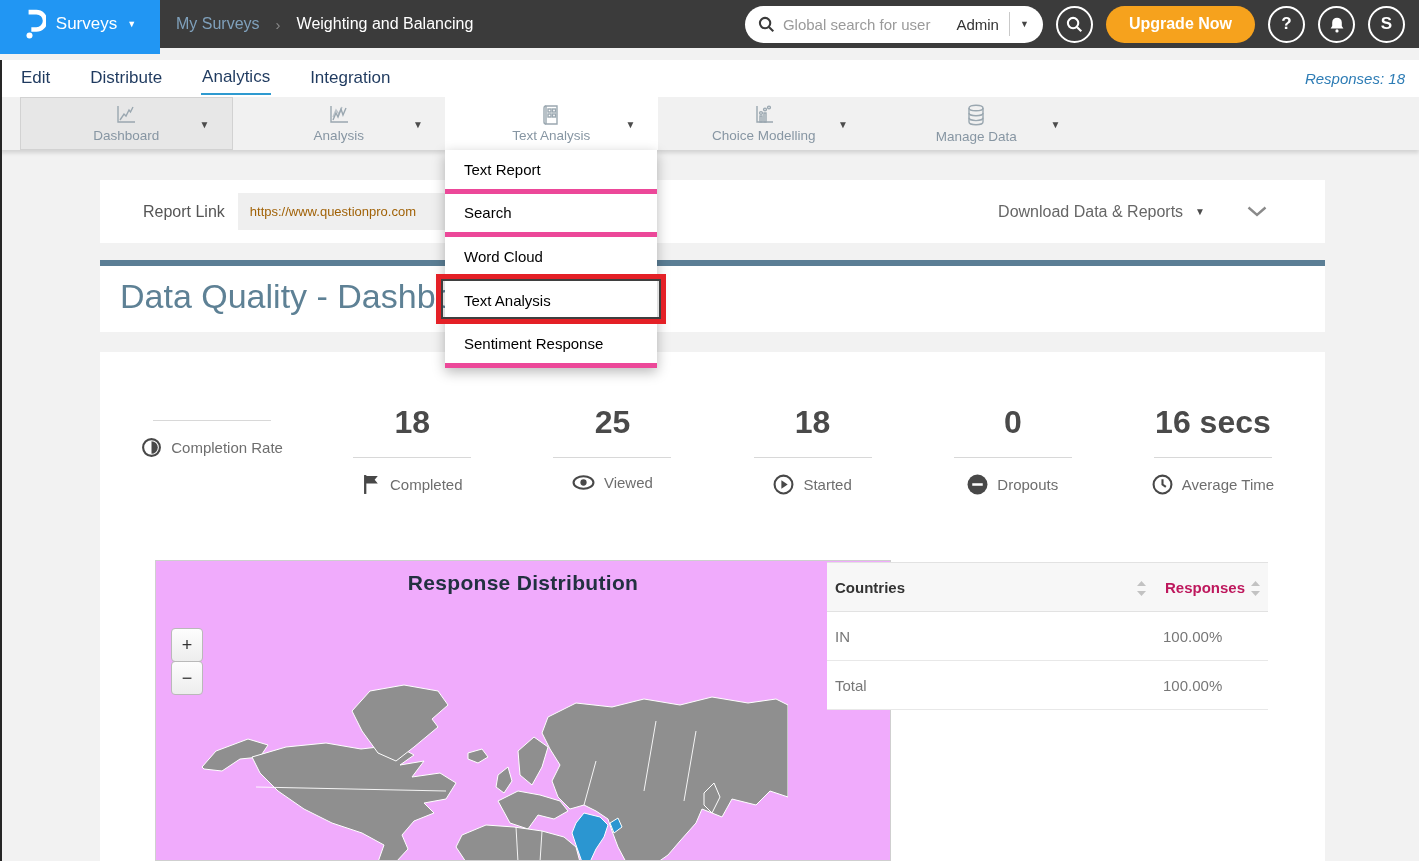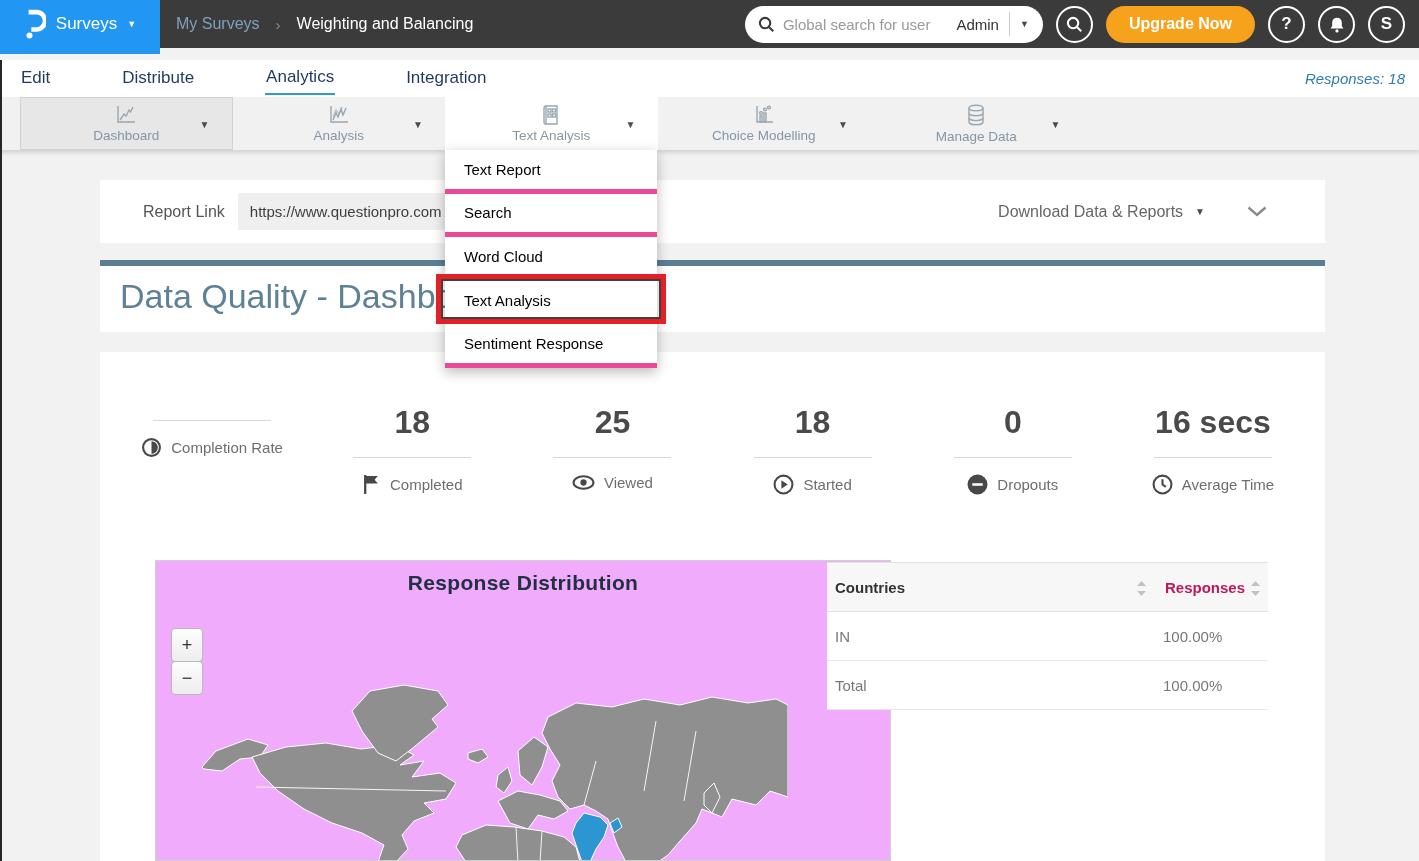--- a/index.html
+++ b/index.html
@@ -20,21 +20,21 @@
   .search-pill { width:298px; height:37px; background:#fff; border-radius:19px; display:flex; align-items:center; padding:0 10px 0 13px; }
   .search-pill input { border:none; outline:none; flex:1; font-size:15px; color:#444; margin-left:8px; min-width:0; font-family:"Liberation Sans",sans-serif; }
   .search-pill input::placeholder { color:#9a9a9a; }
   .pill-scope { font-size:15px; color:#333; font-weight:500; padding:0 10px 0 6px; }
   .pill-div { width:1px; height:24px; background:#c9c9c9; }
   .pill-caret { font-size:9px; color:#444; padding:0 4px 0 10px; }
   .circle-btn { width:37px; height:37px; border-radius:50%; border:2px solid #fff; background:#3b3b3b; display:flex; align-items:center; justify-content:center; color:#fff; font-size:17px; font-weight:bold; cursor:pointer; flex:0 0 auto; }
   .upgrade-btn { height:37px; border-radius:19px; background:#f6a21d; border:none; color:#fff; font-weight:bold; font-size:16px; padding:0 23px; cursor:pointer; font-family:"Liberation Sans",sans-serif; }
 
   
-  .tabbar { position:absolute; left:0; top:60px; width:1419px; height:37px; background:#fff; display:flex; align-items:center; z-index:6;gap:32px; }
+  .tabbar { position:absolute; left:0; top:60px; width:1419px; height:37px; background:#fff; display:flex; align-items:center; z-index:6; }
   .tabbar .tab { font-size:17px; color:#1f3a5f; font-weight:500; margin-left:38px; padding:5px 1px 6px; cursor:pointer; }
   .tabbar .tab:first-child { margin-left:20px; }
   .tabbar .tab.active { border-bottom:2px solid #2e9ad0; }
   .responses { margin-left:auto; padding-right:14px; font-size:15px; color:#2d7cb5;font-style:italic; }
 
   
   .toolbar { position:absolute; left:0; top:97px; width:1419px; height:53px; background:#f1f1f1; box-shadow:0 3px 4px rgba(0,0,0,0.13); display:flex; padding-left:20px; z-index:5; }
   .tool-btn { position:relative; width:212.5px; height:53px; display:flex; flex-direction:column; align-items:center; justify-content:center; gap:3px; cursor:pointer; }
   .tool-btn.selected { background:#e7e7e7; border:1px solid #d2d2d2; }
   .tool-btn.open { background:#fff; }
@@ -46,21 +46,21 @@
   .dropdown { position:absolute; left:445px; top:150px; width:212px; height:218px; background:#fff; box-shadow:0 4px 12px rgba(0,0,0,0.28); z-index:20; display:flex; flex-direction:column; }
   .dd-item { flex:1; display:flex; align-items:center; padding-left:19px; font-size:15px; color:#000000; cursor:pointer; border-bottom:5px solid #ec4899; }
   .dd-item:last-child { border-bottom:none; }
   .highlight-box { position:absolute; left:-9px; top:124px; width:230px; height:50px; border:5px solid #e42026; pointer-events:none; }
   .highlight-box::after { content:""; position:absolute; inset:0; border:2px solid #3f3f3f; }
 
   
   .panel { position:absolute; background:#fff; }
   .report-panel { left:100px; top:180px; width:1225px; height:63px; display:flex; align-items:center; z-index:2; }
   .report-label { font-size:16px; color:#555; margin-left:43px; }
-  .report-input { margin-left:13px; width:395px; height:37px; background:#efefef; border:none; outline:none; font-size:15px; color:#404040; padding-left:12px; font-family:"Liberation Sans",sans-serif; }
+  .report-input { margin-left:13px; width:395px; height:37px; background:#efefef; border:none; outline:none; font-size:13px; color:#a16207; padding-left:12px; font-family:"Liberation Sans",sans-serif; }
   .download-wrap { margin-left:auto; display:flex; align-items:center; cursor:pointer; }
   .download-label { font-size:16px; color:#666; }
   .download-caret { font-size:10px; color:#4c4c4c; margin-left:12px; }
   .panel-chevron { margin-left:42px; margin-right:58px; cursor:pointer; display:flex; }
 
   .title-panel { left:100px; top:260px; width:1225px; height:72px; border-top:6px solid #5b7e95; z-index:2; }
   .page-title { font-size:34px; color:#5e8195; padding:11px 0 0 20px; white-space:nowrap; }
 
   .main-panel { left:100px; top:352px; width:1225px; height:509px; z-index:1; }
 

